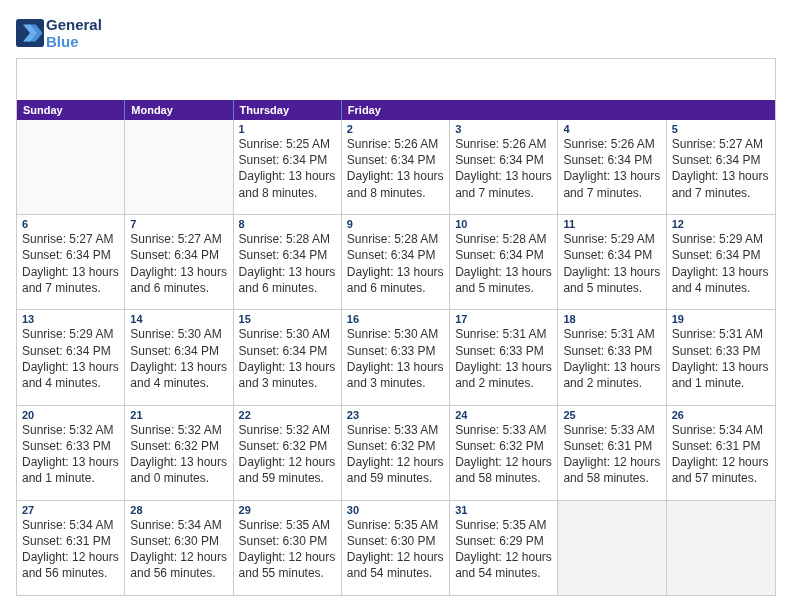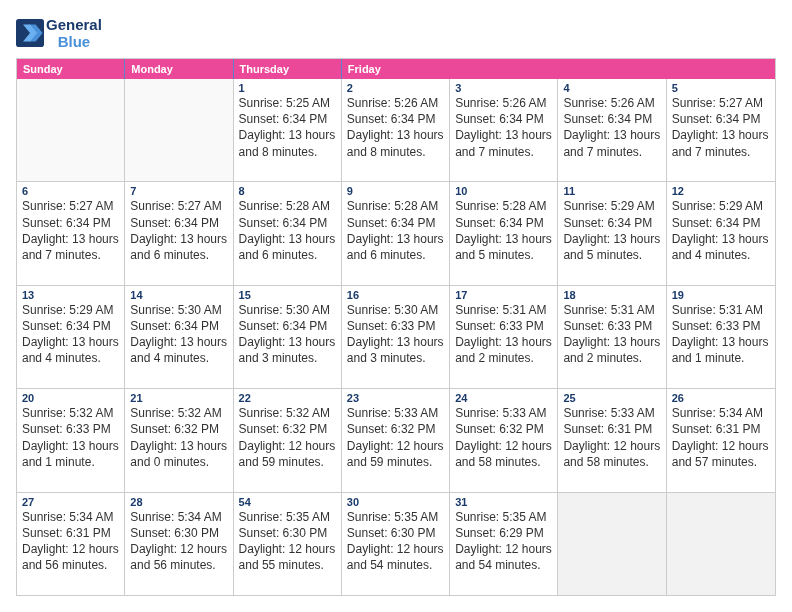--- a/index.html
+++ b/index.html
@@ -19,21 +19,20 @@
     }
     .header {
       display: flex;
       justify-content: space-between;
       align-items: flex-start;
       margin-bottom: 8px;
     }
     .logo {
       display: flex;
       align-items: center;
-      text-align: center;
     }
     .logo-icon {
       width: 28px;
       height: 28px;
       margin-right: 2px;
     }
     .title-block {
       text-align: right;
     }
     .month-title {
@@ -49,21 +48,22 @@
     }
     .calendar {
       flex: 1;
       border: 1px solid #ccc;
       display: flex;
       flex-direction: column;
     }
     .cal-header {
       display: grid;
       grid-template-columns: repeat(7, 1fr);
-      background: #ec4899;
+      background: #4c1d95;
+      margin-top: 41px;
     }
     .cal-header-cell {
       color: #fff;
       font-size: 11px;
       font-weight: bold;
       padding: 4px 6px;
       border-right: 1px solid #5a82c8;
     }
     .cal-header-cell:last-child { border-right: none; }
     .cal-body {
@@ -306,21 +306,21 @@
 Sunset: 6:31 PM
 Daylight: 12 hours and 56 minutes.</div>
           </div>
           <div class="cal-cell">
             <span class="day-num">28</span>
             <div class="day-detail" style="white-space: pre-line;">Sunrise: 5:34 AM
 Sunset: 6:30 PM
 Daylight: 12 hours and 56 minutes.</div>
           </div>
           <div class="cal-cell">
-            <span class="day-num">54</span>
+            <span class="day-num">29</span>
             <div class="day-detail" style="white-space: pre-line;">Sunrise: 5:35 AM
 Sunset: 6:30 PM
 Daylight: 12 hours and 55 minutes.</div>
           </div>
           <div class="cal-cell">
             <span class="day-num">30</span>
             <div class="day-detail" style="white-space: pre-line;">Sunrise: 5:35 AM
 Sunset: 6:30 PM
 Daylight: 12 hours and 54 minutes.</div>
           </div>

